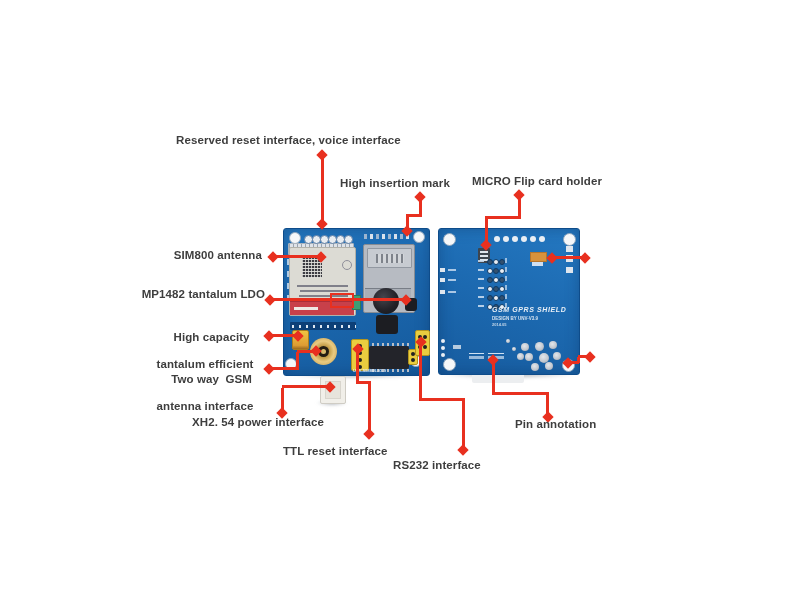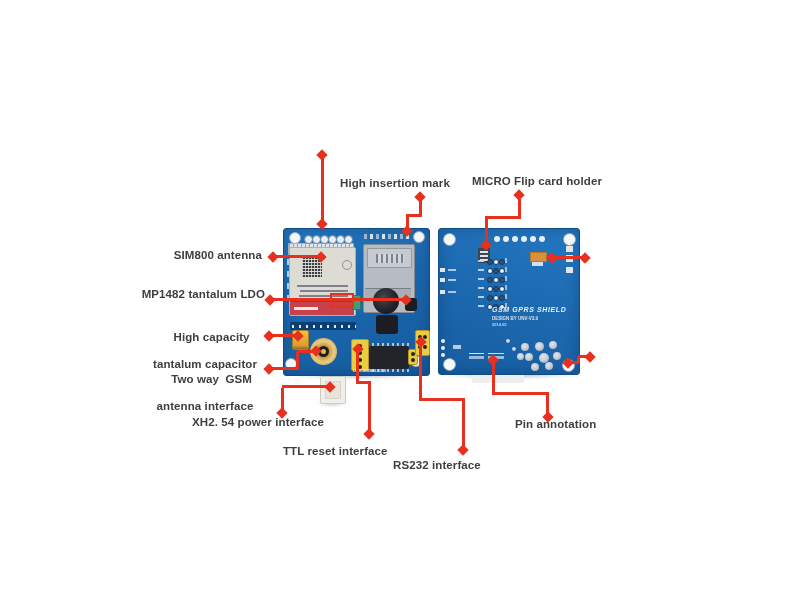--- a/index.html
+++ b/index.html
@@ -327,28 +327,29 @@
   <div class="ln" style="left:356px;top:381px;width:15px;height:3px;"></div>
   <div class="ln" style="left:368px;top:383px;width:3px;height:50px;"></div>
   <div class="dm" style="left:365px;top:430px;"></div>
 
   <div class="dm" style="left:417px;top:338px;"></div>
   <div class="ln" style="left:419px;top:344px;width:3px;height:55px;"></div>
   <div class="ln" style="left:419px;top:398px;width:46px;height:3px;"></div>
   <div class="ln" style="left:462px;top:400px;width:3px;height:49px;"></div>
   <div class="dm" style="left:459px;top:446px;"></div>
 
+  <div class="lbl" style="left:176px;top:134px;">Reserved reset interface, voice interface</div>
   <div class="lbl" style="left:340px;top:177px;">High insertion mark</div>
   <div class="lbl" style="left:472px;top:175px;">MICRO Flip card holder</div>
   <div class="lbl" style="left:515px;top:418px;">Pin annotation</div>
   <div class="lbl right" style="left:150px;top:249px;width:112px;">SIM800 antenna</div>
   <div class="lbl right" style="left:140px;top:288px;width:125px;">MP1482 tantalum LDO</div>
   <div class="lbl center" style="left:146px;top:318px;width:118px;">
     <span>High capacity</span>
-    <span class="l2 tight">tantalum capacitor</span>
+    <span class="l2 tight">tantalum efficient</span>
   </div>
   <div class="lbl center" style="left:146px;top:360px;width:118px;">
     <span>Two way  GSM</span>
     <span class="l2 tight">antenna interface</span>
   </div>
   <div class="lbl" style="left:192px;top:416px;">XH2. 54 power interface</div>
   <div class="lbl" style="left:283px;top:445px;">TTL reset interface</div>
   <div class="lbl" style="left:393px;top:459px;">RS232 interface</div>
 </div>
 

